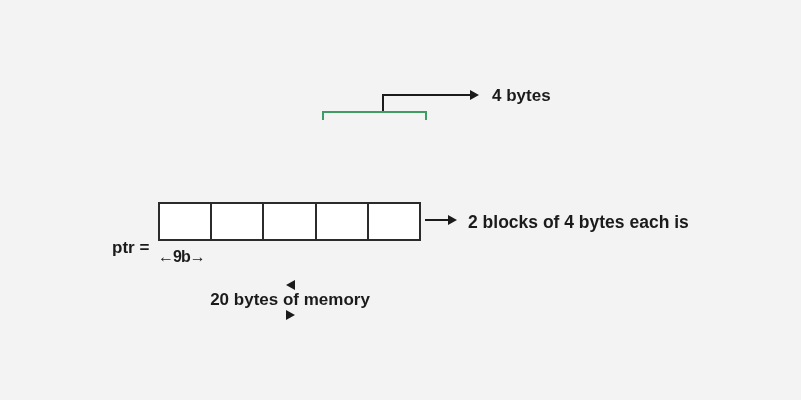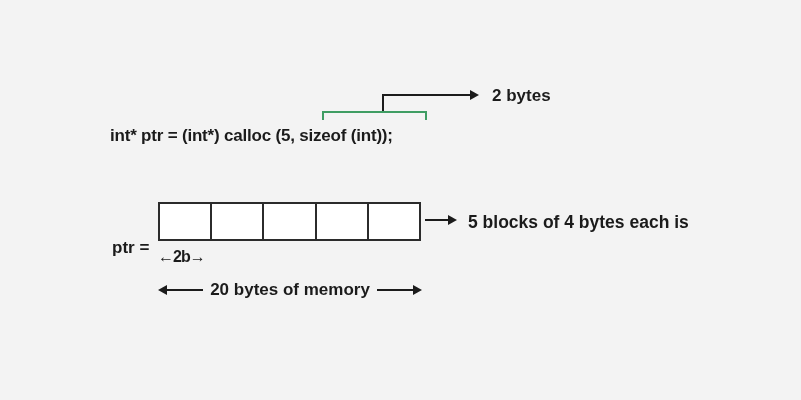--- a/index.html
+++ b/index.html
@@ -84,55 +84,54 @@
     font-size: 17.5px; line-height: 28px;
     white-space: nowrap;
   }
 
   .block-size-label { left: 158px; top: 248px; font-size: 16px; letter-spacing: -1px; }
 
   .total-row {
     position: absolute;
     left: 158px; top: 280px;
     width: 264px; height: 20px;
-    display: flex; align-items: center;
+    display: flex; align-items: center; flex-direction: column;
   }
   .total-row .shaft { flex: 1; height: 2px; background: var(--text); }
   .total-row .ah-left, .total-row .ah-right { position: static; flex: none; }
   .total-label { font-size: 17px; margin: 0 7px; white-space: nowrap; }
 </style>
 </head>
 <body>
 
 <div class="stage">
 
-  <div class="txt code-line">int* ptr = (int*) calloc (5, sizeof (int));</div>
 
   <div class="sizeof-bracket"></div>
 
   <div class="elbow-arrow"></div>
   <div class="ah-right ah-top"></div>
-  <div class="txt four-bytes">2 bytes</div>
+  <div class="txt four-bytes">4 bytes</div>
 
   <div class="txt ptr-label">ptr =</div>
   <div class="mem-blocks">
       <div class="mem-cell"></div>
       <div class="mem-cell"></div>
       <div class="mem-cell"></div>
       <div class="mem-cell"></div>
       <div class="mem-cell"></div>
     </div>
 
   <div class="note-line"></div>
   <div class="ah-right ah-note"></div>
   <div class="txt note-text">
-    <span>5 blocks of 4 bytes each is</span><br>
+    <span>2 blocks of 4 bytes each is</span><br>
   </div>
 
-  <div class="txt block-size-label">←2b→</div>
+  <div class="txt block-size-label">←9b→</div>
 
   <div class="total-row">
     <div class="ah-left"></div>
     <div class="shaft"></div>
     <div class="total-label">20 bytes of memory</div>
     <div class="shaft"></div>
     <div class="ah-right"></div>
   </div>
 
 </div>

